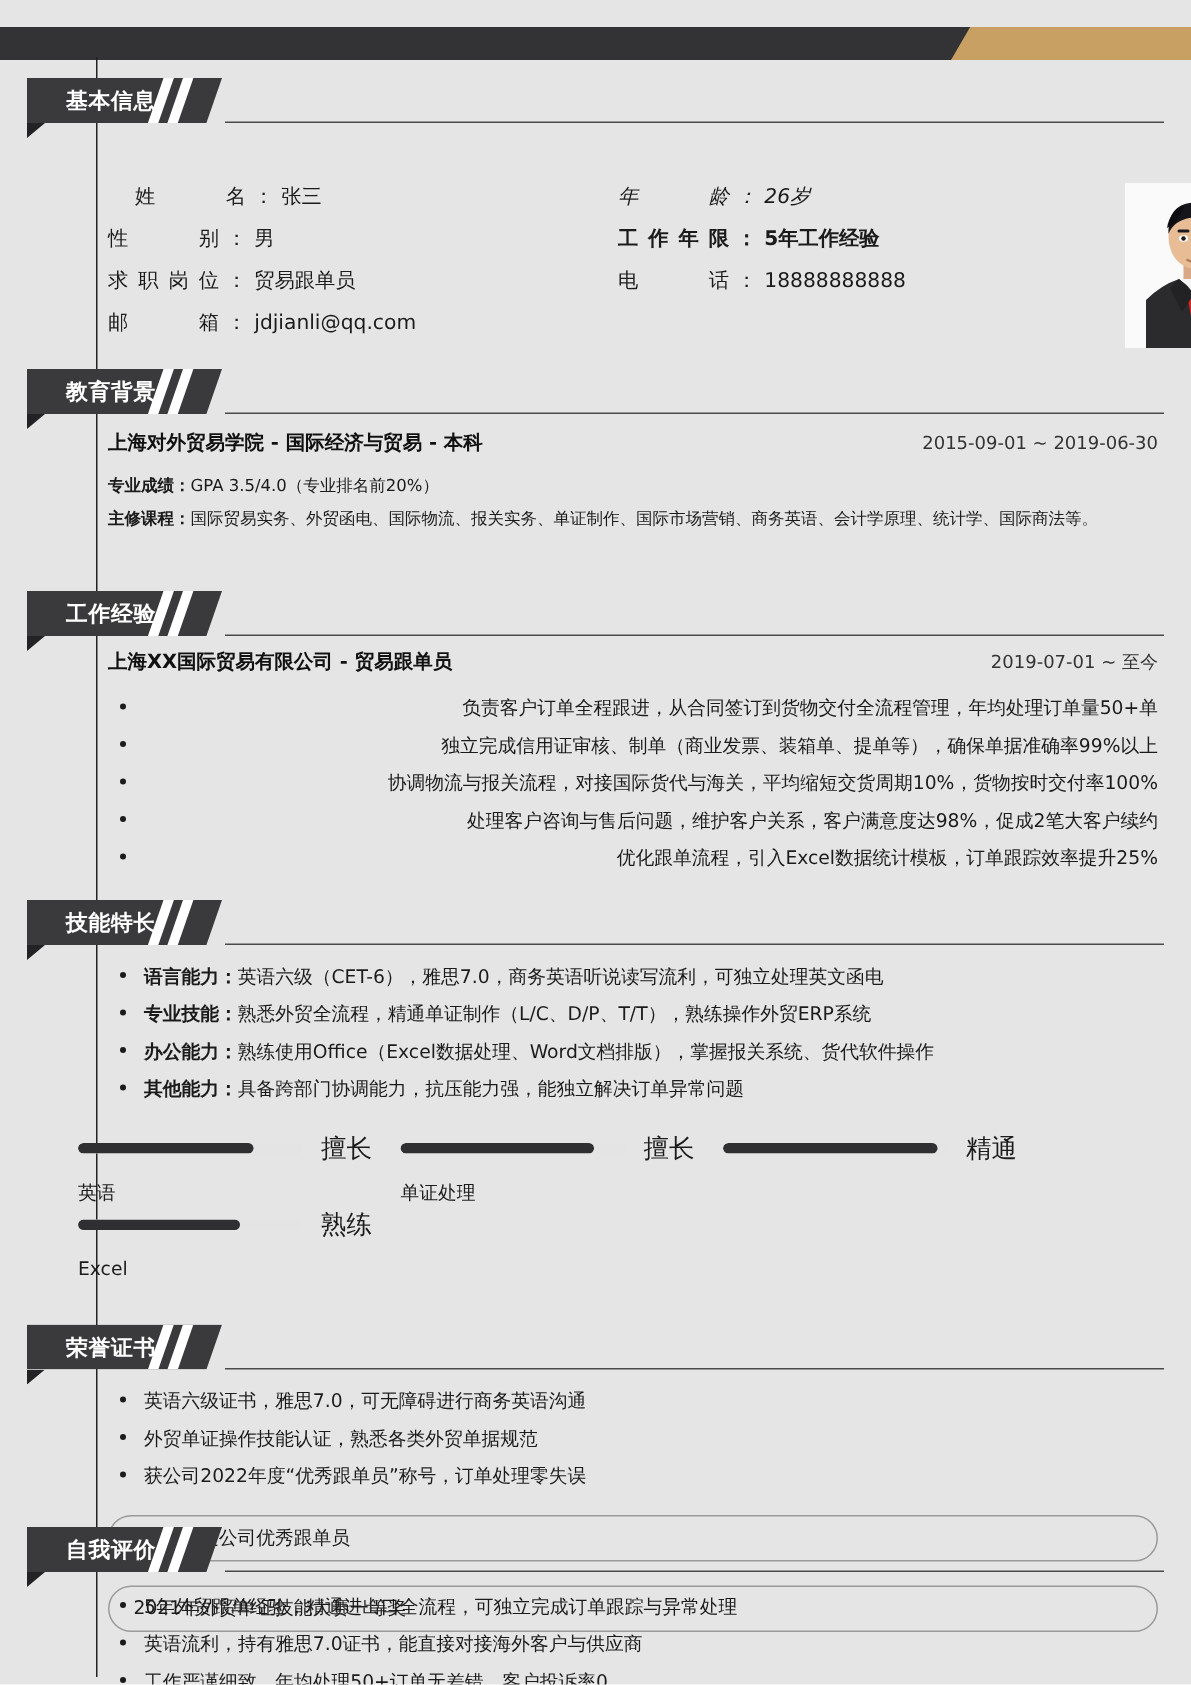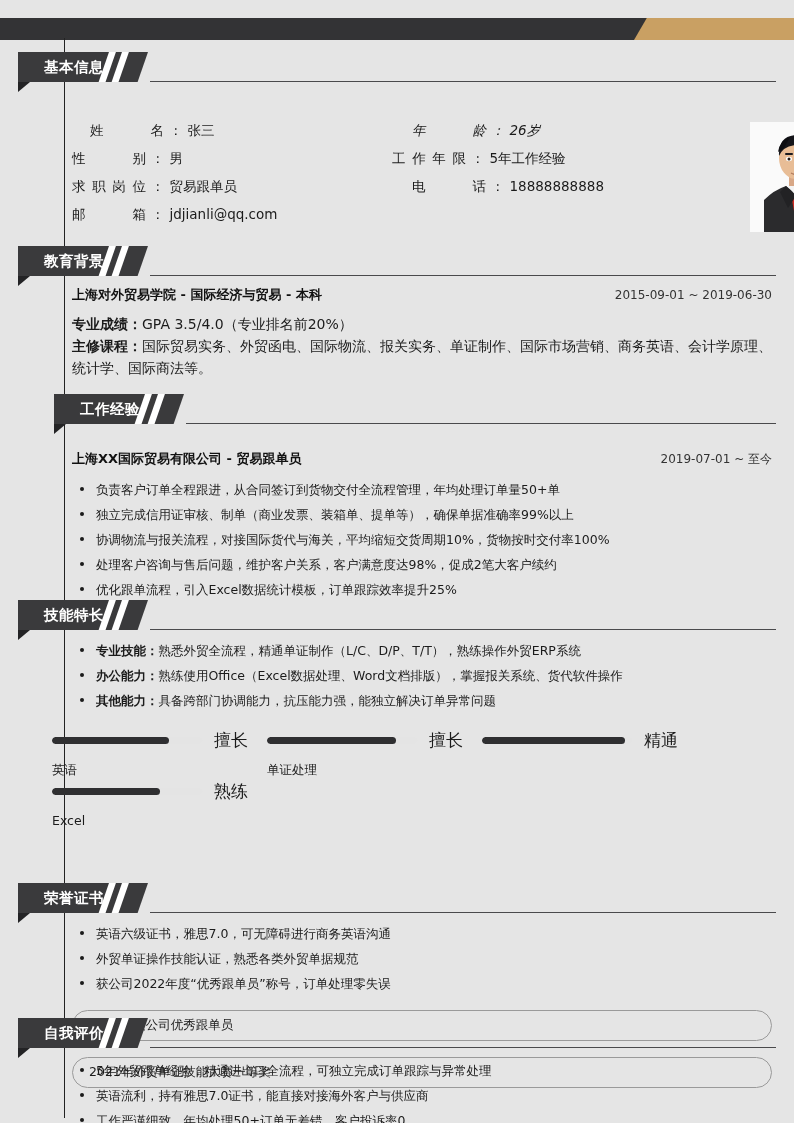--- a/index.html
+++ b/index.html
@@ -134,21 +134,21 @@
   
   .entry-head {
     display: flex;
     justify-content: space-between;
     align-items: baseline;
     margin-bottom: 9px;
     gap: 20px;
   }
   .entry-title { font-size: 13px; font-weight: bold; color: #111; }
   .entry-date { font-size: 12px; color: #333; white-space: nowrap; }
-  .entry-line { font-size: 14px; line-height: 22px; color: #1b1b1b; }
+  .entry-line { font-size: 11px; line-height: 22px; color: #1b1b1b; }
   .entry-line b { font-weight: bold; }
 
   ul.bullets { list-style: none; margin-top: 4px; }
   ul.bullets li {
     position: relative;
     padding-left: 24px;
     font-size: 12.5px;
     line-height: 25px;
     color: #1b1b1b;
   }
@@ -250,21 +250,21 @@
         <span class="info-label">邮箱</span>
         <span class="info-colon">：</span>
         <span class="info-value">jdjianli@qq.com</span>
       </div>
 
       <div class="info-row" style="left:340px; top:0;font-style:italic;">
         <span class="info-label">年龄</span>
         <span class="info-colon">：</span>
         <span class="info-value">26岁</span>
       </div>
-      <div class="info-row" style="left:320px; top:28px;">
+      <div class="info-row" style="left:340px; top:28px;font-weight:bold;">
         <span class="info-label">工作年限</span>
         <span class="info-colon">：</span>
         <span class="info-value">5年工作经验</span>
       </div>
       <div class="info-row" style="left:340px; top:56px;">
         <span class="info-label">电话</span>
         <span class="info-colon">：</span>
         <span class="info-value">18888888888</span>
       </div>
 
@@ -322,33 +322,33 @@
       </div>
       <div class="entry-line">
         <b>专业成绩：</b><span>GPA 3.5/4.0（专业排名前20%）</span>
       </div>
       <div class="entry-line">
         <b>主修课程：</b><span>国际贸易实务、外贸函电、国际物流、报关实务、单证制作、国际市场营销、商务英语、会计学原理、统计学、国际商法等。</span>
       </div>
     </div>
   </div>
 
-  <div class="section" style="top:394px;padding-left:36px;">
+  <div class="section" style="top:394px;">
     <div class="sec-head">
       <div class="sec-badge">
         <span class="sec-title">工作经验</span>
         <svg class="sec-slashes" viewBox="0 0 150 30" preserveAspectRatio="none">
           <polygon points="105,0 113,0 101,30 93,30" fill="#ffffff"></polygon>
           <polygon points="120,0 128,0 116,30 108,30" fill="#ffffff"></polygon>
         </svg>
       </div>
       <div class="sec-tail"></div>
       <div class="sec-rule"></div>
     </div>
-    <div class="body-block" style="top:56px;">
+    <div class="body-block" style="top:38px;text-align:right;">
       <div class="entry-head">
         <span class="entry-title">上海XX国际贸易有限公司 - 贸易跟单员</span>
         <span class="entry-date">2019-07-01 ~ 至今</span>
       </div>
       <ul class="bullets">
         <li>负责客户订单全程跟进，从合同签订到货物交付全流程管理，年均处理订单量50+单</li>
         <li>独立完成信用证审核、制单（商业发票、装箱单、提单等），确保单据准确率99%以上</li>
         <li>协调物流与报关流程，对接国际货代与海关，平均缩短交货周期10%，货物按时交付率100%</li>
         <li>处理客户咨询与售后问题，维护客户关系，客户满意度达98%，促成2笔大客户续约</li>
         <li>优化跟单流程，引入Excel数据统计模板，订单跟踪效率提升25%</li>
@@ -363,20 +363,23 @@
         <svg class="sec-slashes" viewBox="0 0 150 30" preserveAspectRatio="none">
           <polygon points="105,0 113,0 101,30 93,30" fill="#ffffff"></polygon>
           <polygon points="120,0 128,0 116,30 108,30" fill="#ffffff"></polygon>
         </svg>
       </div>
       <div class="sec-tail"></div>
       <div class="sec-rule"></div>
     </div>
     <div class="body-block" style="top:34px;">
       <ul class="bullets">
+        <li>
+          <b>语言能力：</b><span>英语六级（CET-6），雅思7.0，商务英语听说读写流利，可独立处理英文函电</span>
+        </li>
         <li>
           <b>专业技能：</b><span>熟悉外贸全流程，精通单证制作（L/C、D/P、T/T），熟练操作外贸ERP系统</span>
         </li>
         <li>
           <b>办公能力：</b><span>熟练使用Office（Excel数据处理、Word文档排版），掌握报关系统、货代软件操作</span>
         </li>
         <li>
           <b>其他能力：</b><span>具备跨部门协调能力，抗压能力强，能独立解决订单异常问题</span>
         </li>
       </ul>

